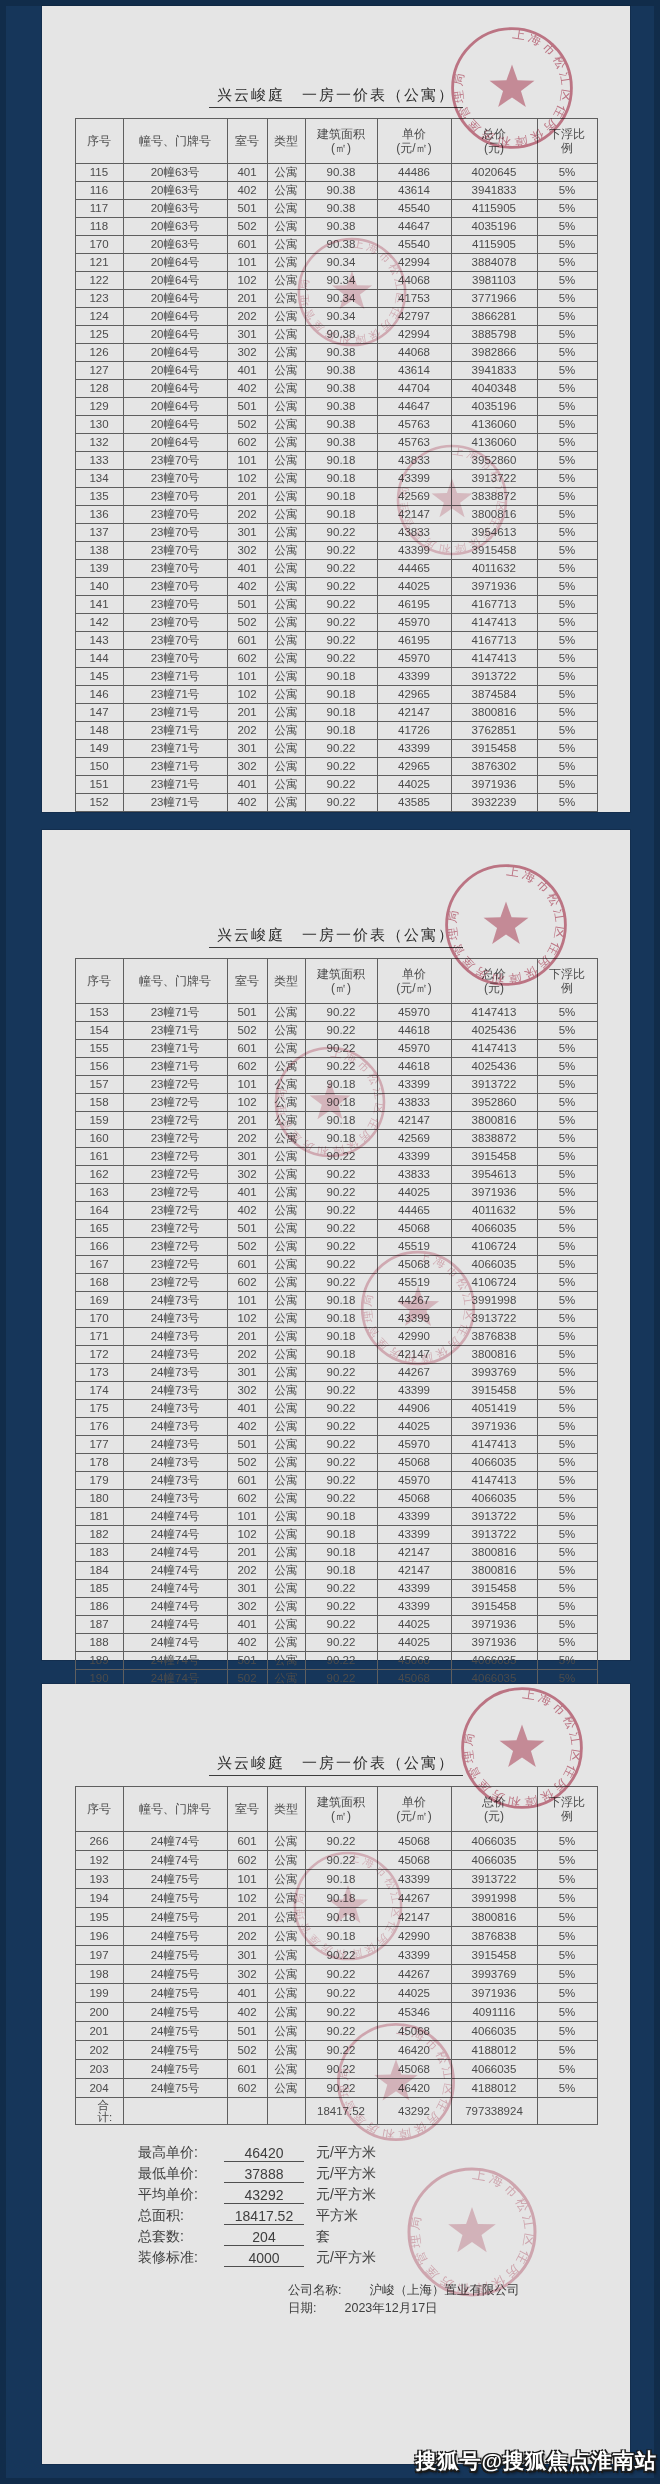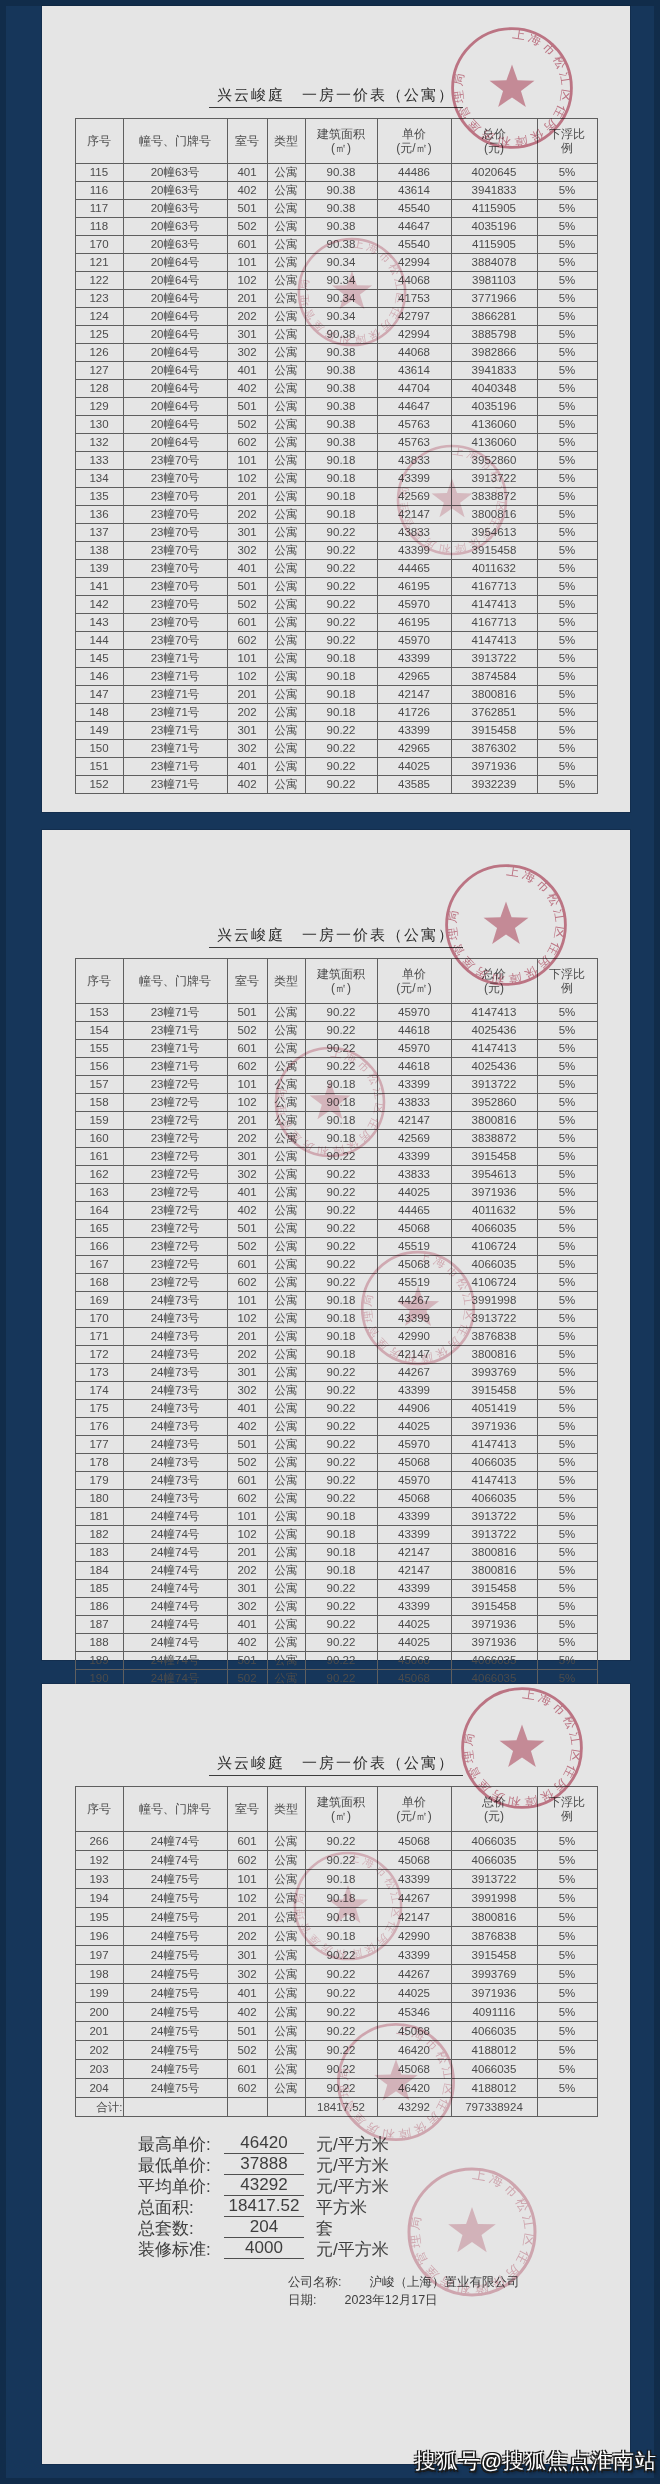--- a/index.html
+++ b/index.html
@@ -25,33 +25,33 @@
   #card1 .sheet-title{margin-top:80px}
   #card2 .sheet-title{margin-top:96px}
   #card3 .sheet-title{margin-top:70px}
   table{margin:0 auto;border-collapse:collapse;table-layout:fixed;width:522px}
   col.c1{width:48px}col.c2{width:104px}col.c3{width:40px}col.c4{width:38px}
   col.c5{width:72px}col.c6{width:74px}col.c7{width:86px}col.c8{width:60px}
   th,td{border:1px solid #5f5f5f;color:#4b4b4b;text-align:center;overflow:hidden}
   th{font-size:12px;font-weight:normal;white-space:pre-line;line-height:1.2;height:42px;padding:1px}
   td{font-size:11.5px;height:15px;line-height:1.05;padding:1px 0}
   #card3 td{height:16px}
-  tr.total-row td:first-child{text-align:right;padding-left:15px}
+  tr.total-row td:first-child{text-align:left;padding-left:22px}
   .summary{margin:16px 0 0 96px;color:#3e3e3e}
-  .summary-line{display:flex;align-items:flex-start;height:21px;font-size:17px}
+  .summary-line{display:flex;align-items:flex-end;height:21px;font-size:14px}
   .summary-label{width:86px}
   .summary-value{min-width:80px;text-align:center;border-bottom:1px solid #4f4f4f}
   .summary-unit{margin-left:12px}
   .doc-footer{margin:14px 0 0 246px;font-size:12.5px;color:#3e3e3e;line-height:18px}
   .footer-line{display:flex;white-space:nowrap}
   .footer-label{margin-right:28px}
   .stamp{position:absolute;pointer-events:none;mix-blend-mode:multiply;color:#c2566d}
   .watermark{
     position:absolute;right:3px;top:2447px;z-index:9;
-    font-size:21px;font-weight:normal;color:#ffffff;letter-spacing:1px;white-space:nowrap;
+    font-size:21px;font-weight:bold;color:#ffffff;letter-spacing:1px;white-space:nowrap;
     text-shadow:-1.5px -1.5px 0 #1b1b1b,1.5px -1.5px 0 #1b1b1b,
                 -1.5px 1.5px 0 #1b1b1b,1.5px 1.5px 0 #1b1b1b,2px 3px 3px rgba(0,0,0,.55);
   }
 </style>
 </head>
 <body>
 
 <section class="card" id="card1">
   <div class="sheet-title">兴云峻庭　一房一价表（公寓）</div>
   <table>
@@ -303,20 +303,30 @@
           <td>5%</td>
         </tr>
         <tr>
           <td>139</td>
           <td>23幢70号</td>
           <td>401</td>
           <td>公寓</td>
           <td>90.22</td>
           <td>44465</td>
           <td>4011632</td>
+          <td>5%</td>
+        </tr>
+        <tr>
+          <td>140</td>
+          <td>23幢70号</td>
+          <td>402</td>
+          <td>公寓</td>
+          <td>90.22</td>
+          <td>44025</td>
+          <td>3971936</td>
           <td>5%</td>
         </tr>
         <tr>
           <td>141</td>
           <td>23幢70号</td>
           <td>501</td>
           <td>公寓</td>
           <td>90.22</td>
           <td>46195</td>
           <td>4167713</td>

